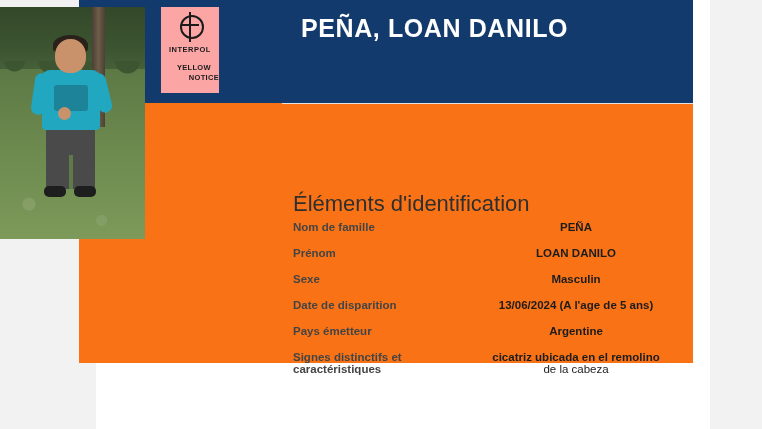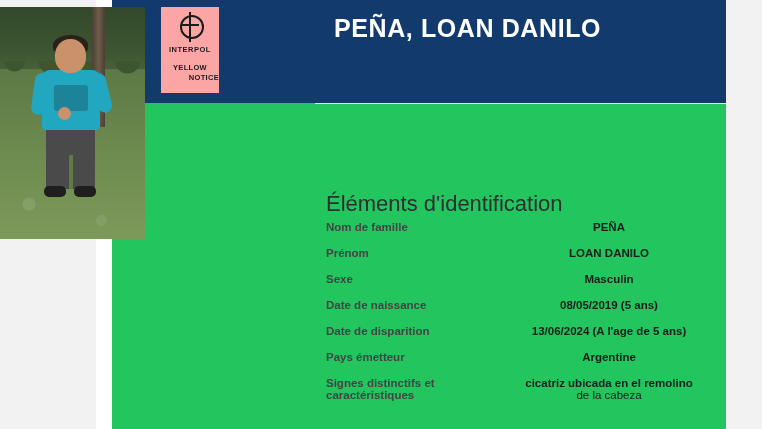--- a/index.html
+++ b/index.html
@@ -32,24 +32,24 @@
   .gutter-right {
     position: absolute;
     top: 0; right: 0;
     width: 52px; height: 429px;
     background: #f2f2f2;
   }
 
   
   .sheet {
     position: absolute;
-    top: 0; left: 112px;
+    top: 0; left: 79px;
     width: 614px;
-    height: 429px;
-    background: #22c55e;
+    height: 363px;
+    background: #f97316;
   }
 
   
   .header-band {
     position: absolute;
     top: 0; left: 0;
     width: 614px;
     height: 103px;
     background: #123a6d;
   }
@@ -233,24 +233,24 @@
     position: absolute;
     top: 38px; left: 0; right: 0;
     text-align: center;
     font-size: 7.5px;
     font-weight: bold;
     letter-spacing: .5px;
   }
   .badge-line1 {
     position: absolute;
     top: 56px; left: 0; right: 0;
-    text-align: center;
     font-size: 7.5px;
     font-weight: bold;
     letter-spacing: .3px;
+    padding-left: 16px;
   }
   .badge-line2 {
     position: absolute;
     top: 66px; left: 0; right: 0;
     text-align: right;
     font-size: 7.5px;
     font-weight: bold;
     letter-spacing: .3px;
   }
 
@@ -328,24 +328,20 @@
           <td class="label">Nom de famille</td>
           <td class="value">PEÑA</td>
         </tr>
         <tr>
           <td class="label">Prénom</td>
           <td class="value">LOAN DANILO</td>
         </tr>
         <tr>
           <td class="label">Sexe</td>
           <td class="value">Masculin</td>
-        </tr>
-        <tr>
-          <td class="label">Date de naissance</td>
-          <td class="value">08/05/2019 (5 ans)</td>
         </tr>
         <tr>
           <td class="label">Date de disparition</td>
           <td class="value">13/06/2024 (A l'age de 5 ans)</td>
         </tr>
         <tr>
           <td class="label">Pays émetteur</td>
           <td class="value">Argentine</td>
         </tr>
         <tr class="tall">

